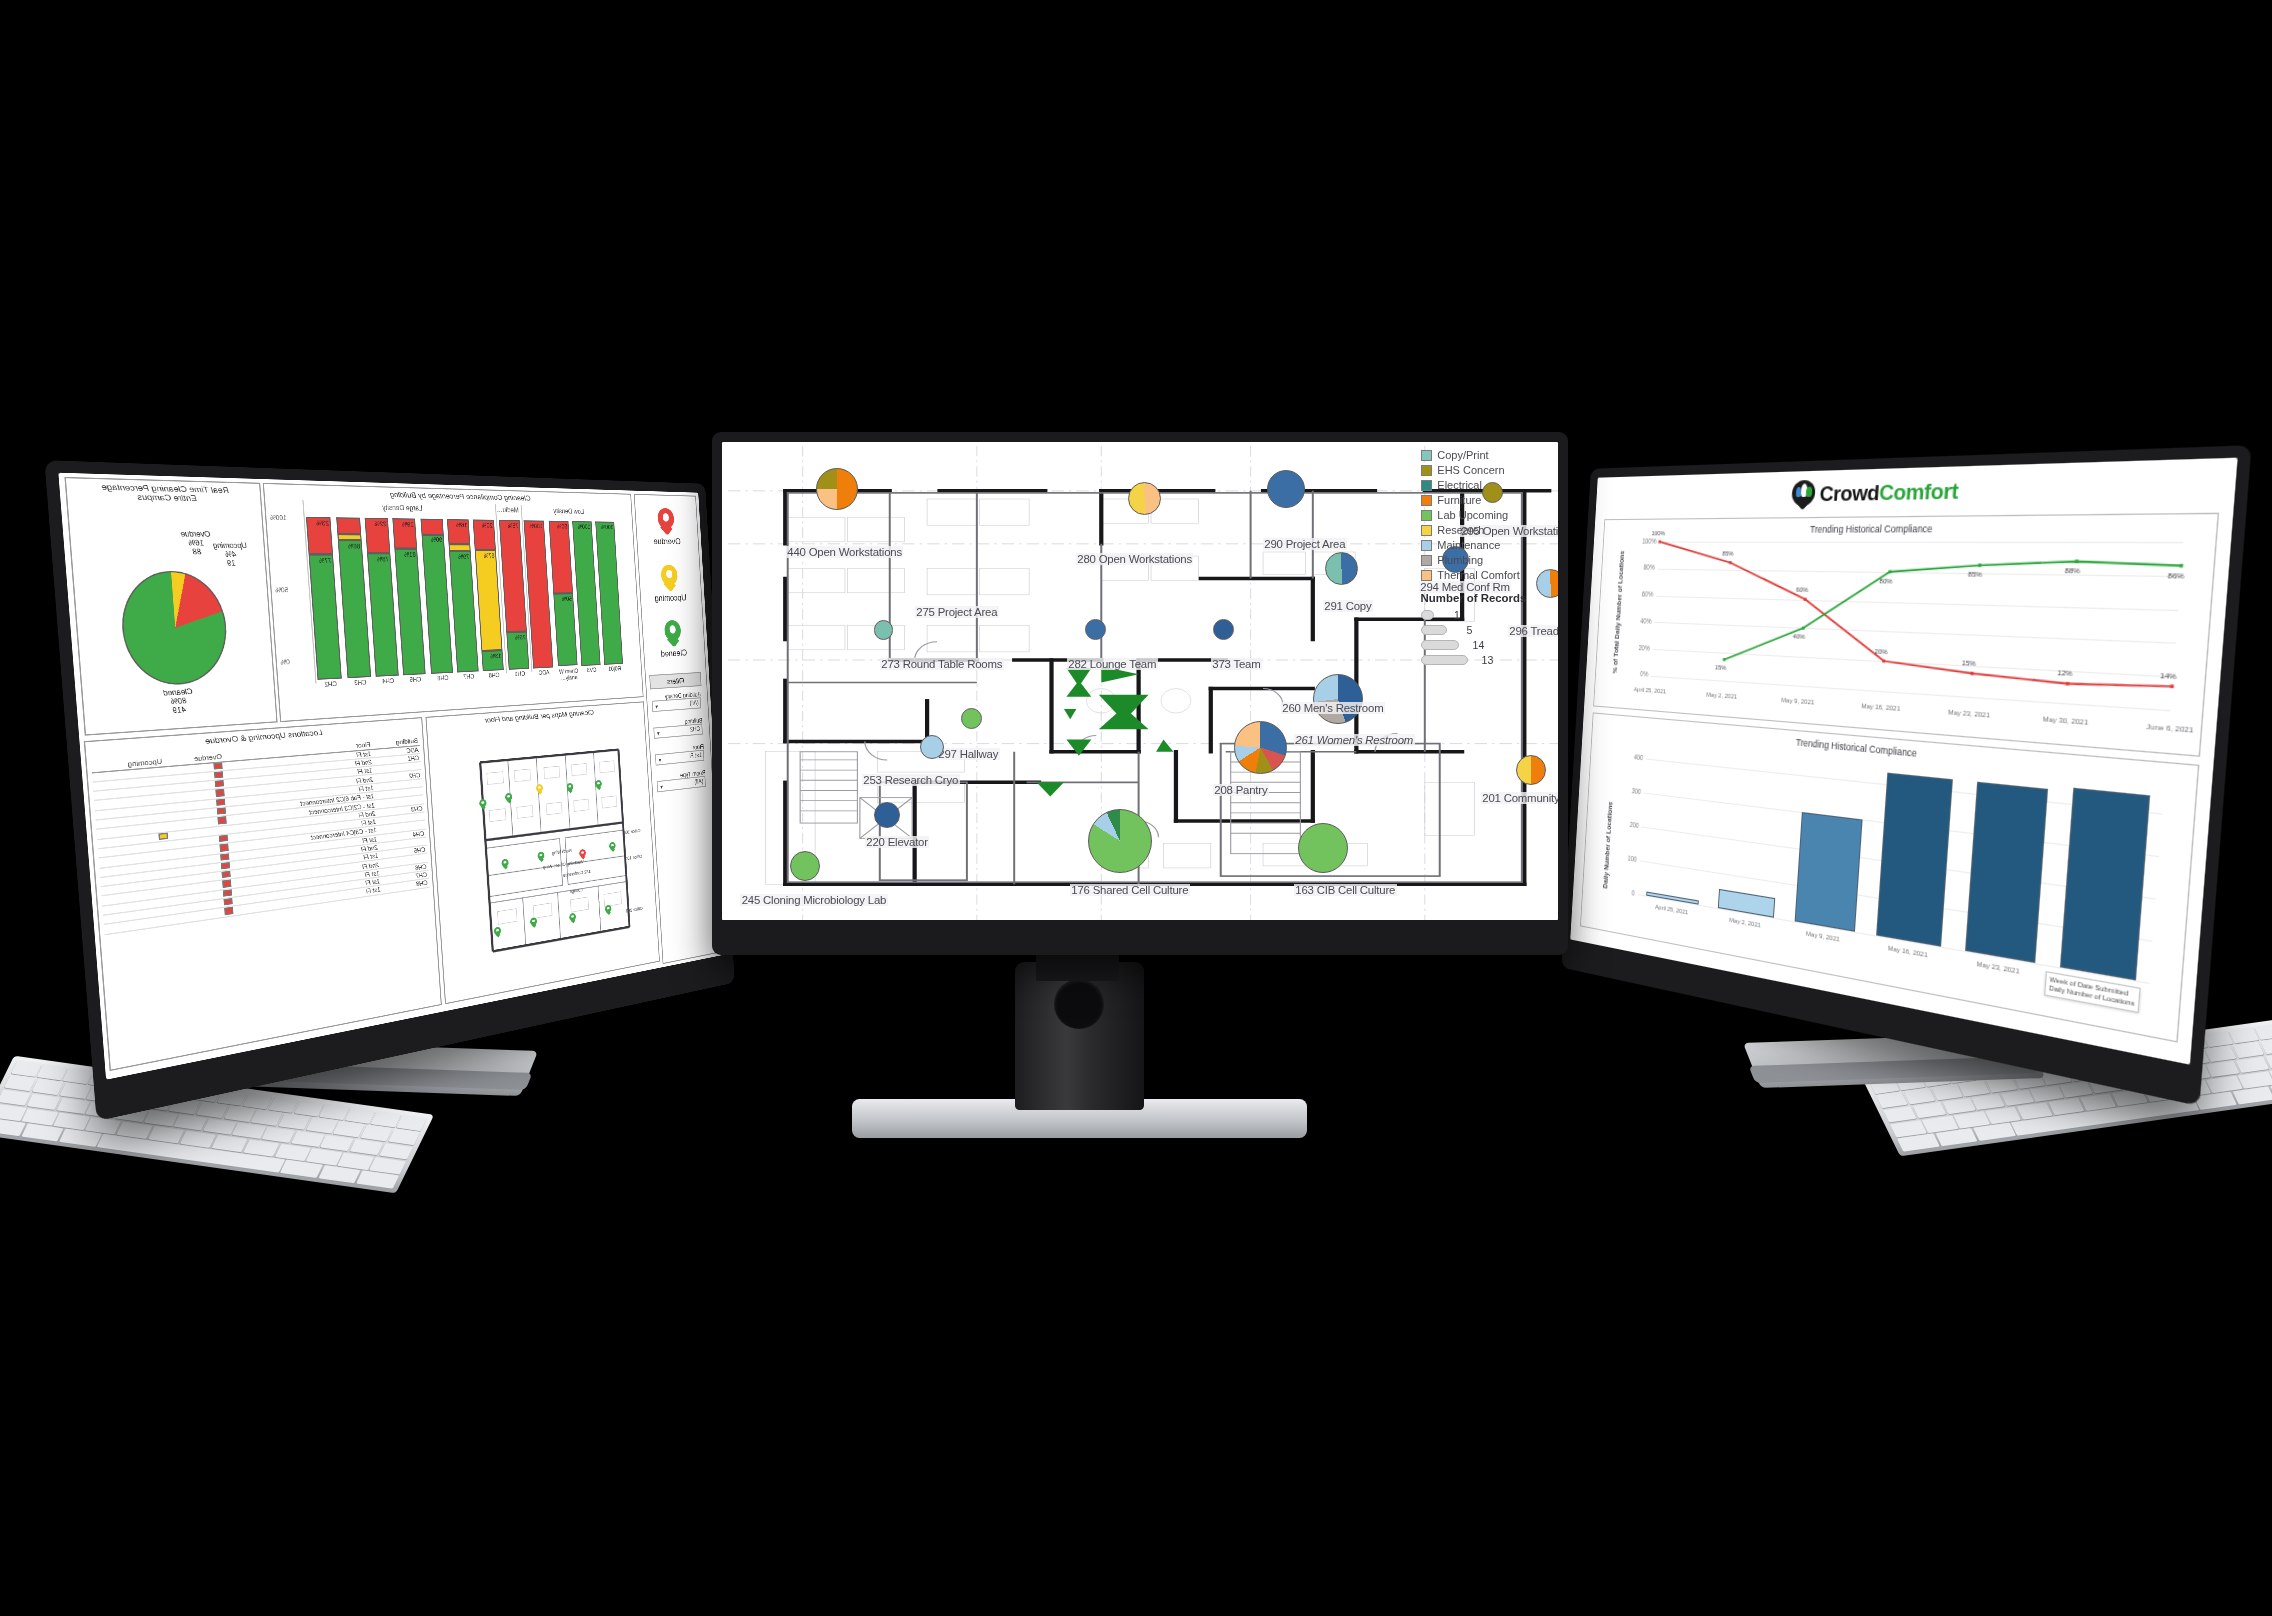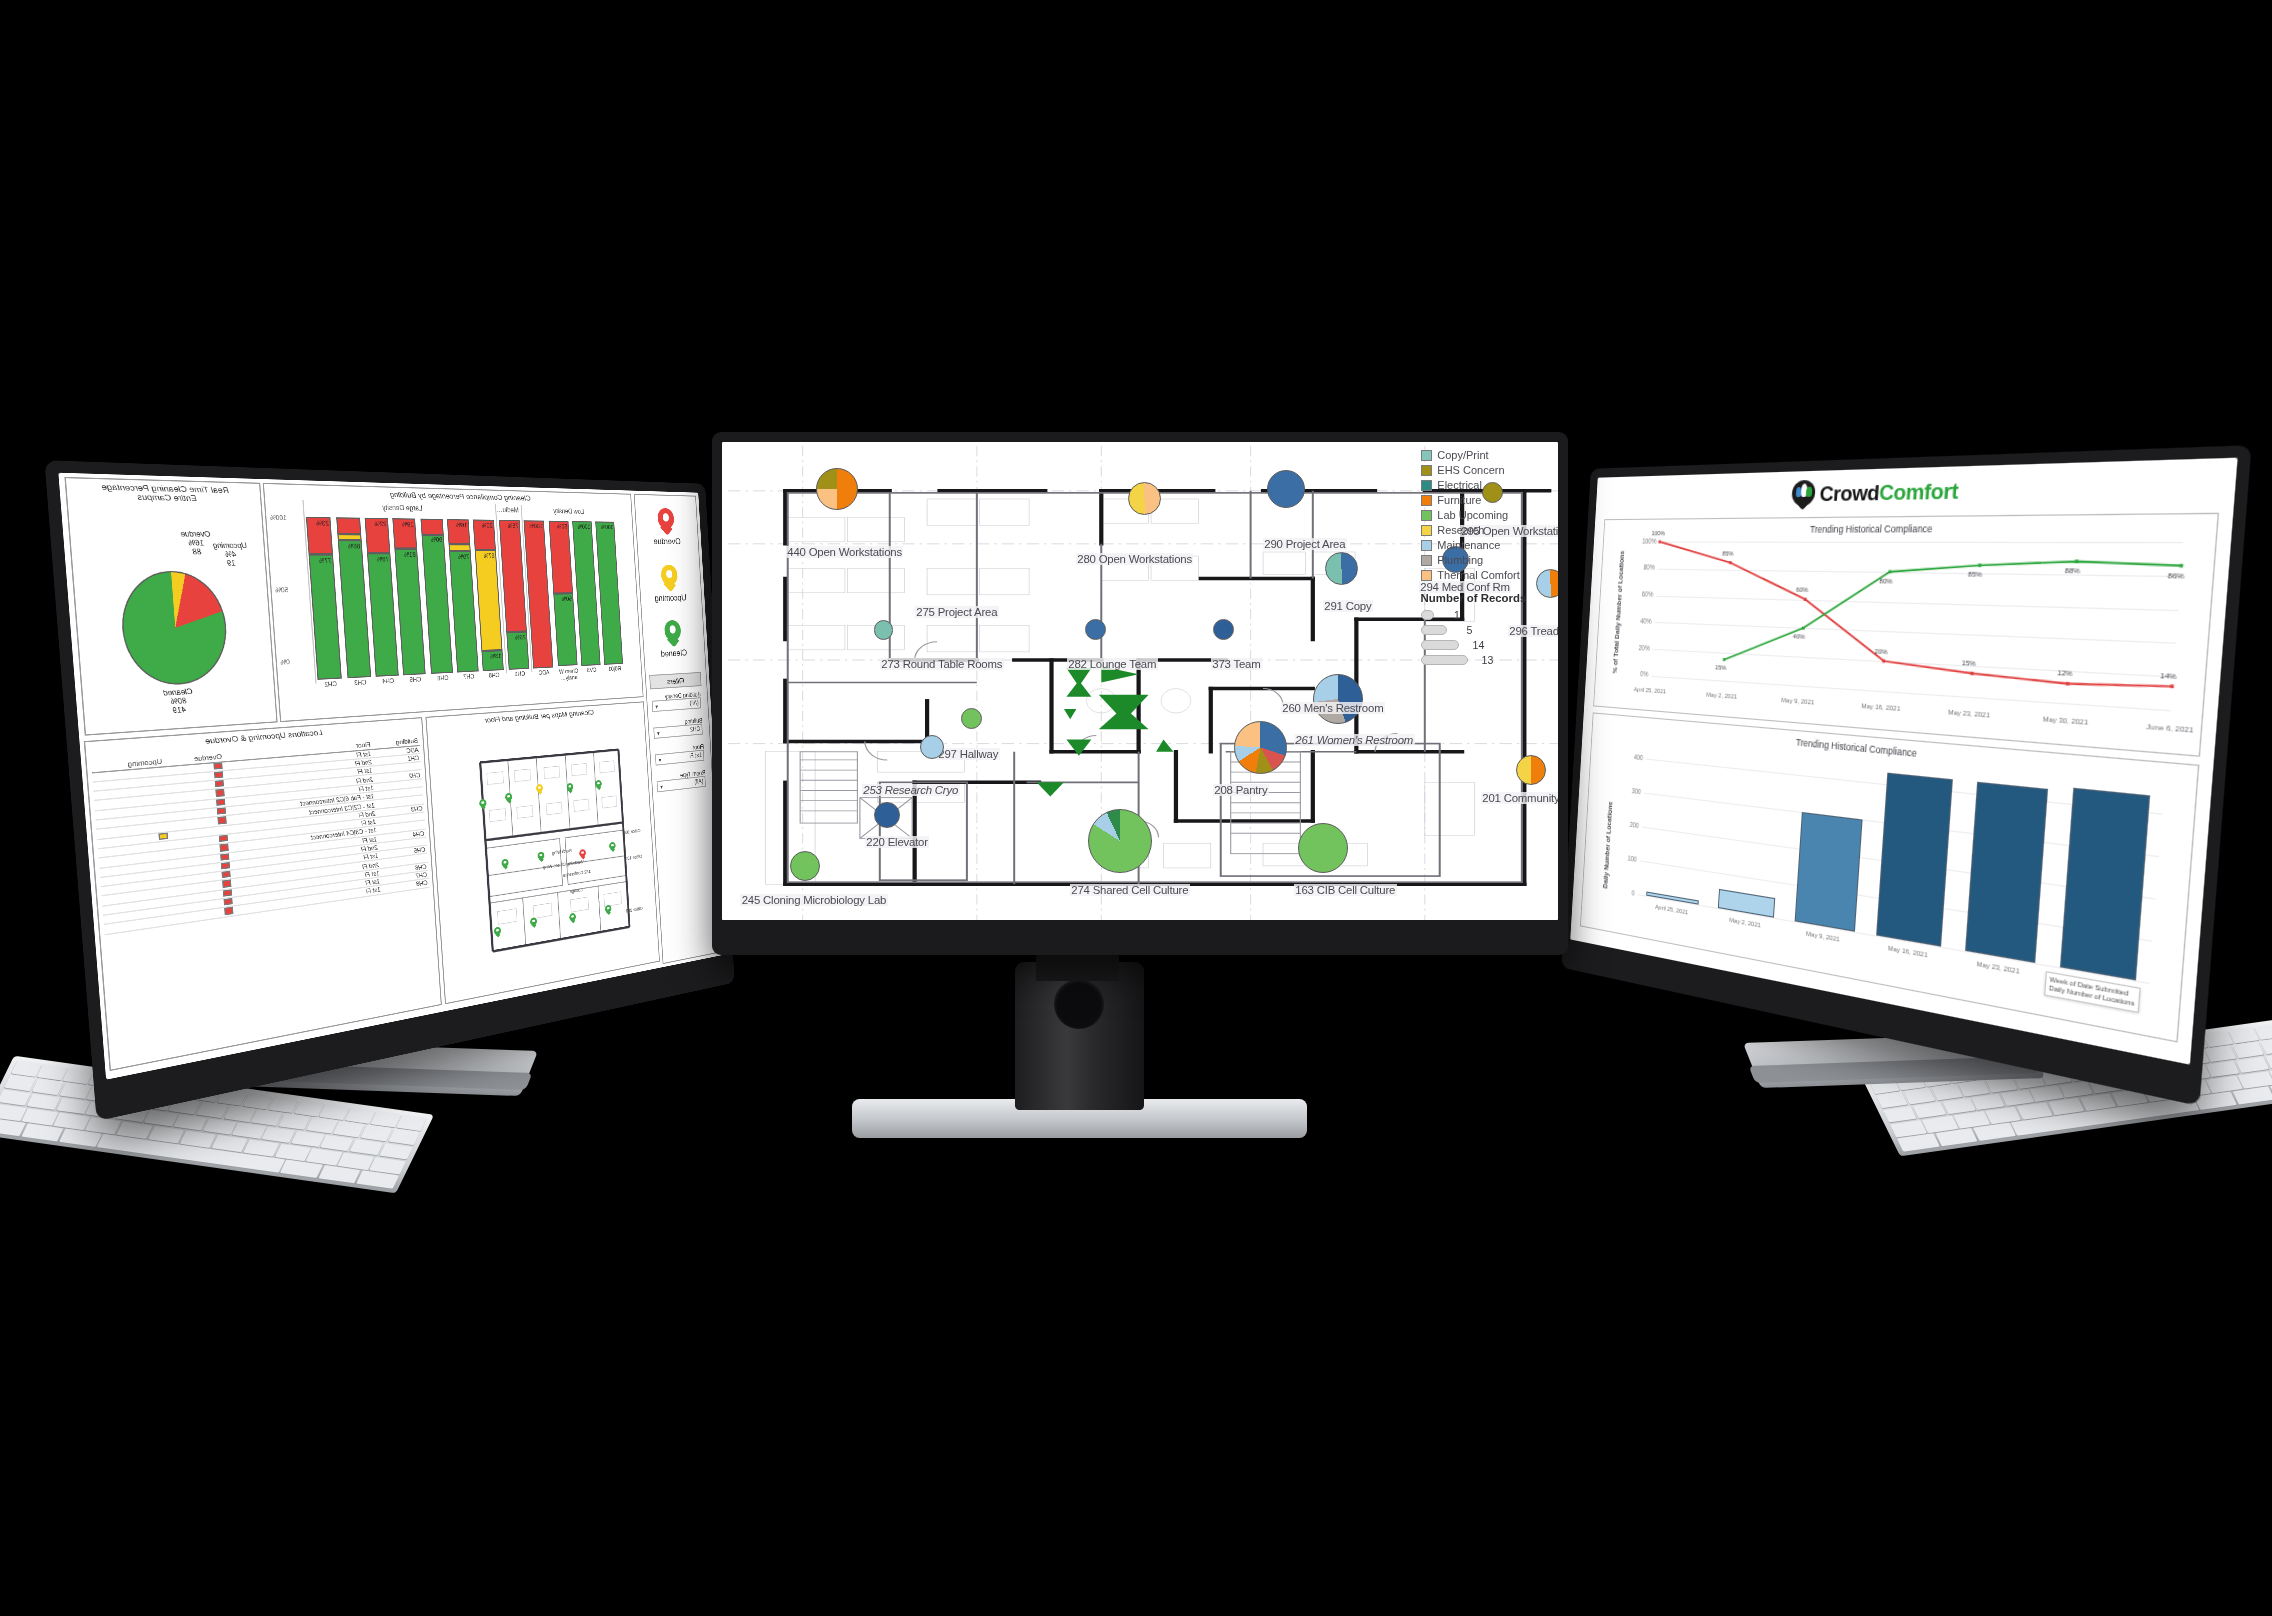--- a/index.html
+++ b/index.html
@@ -1010,31 +1010,31 @@
                 <div class="pie" style="left: 357px; top: 173px; width: 21px; height: 21px; background: conic-gradient(rgb(58, 110, 165) 0deg, rgb(58, 110, 165) 360deg);"></div>
                 <div class="room-label" style="left: 339px; top: 212px;">282 Lounge Team</div>
                 <div class="pie" style="left: 485px; top: 173px; width: 21px; height: 21px; background: conic-gradient(rgb(46, 95, 150) 0deg, rgb(46, 95, 150) 360deg);"></div>
                 <div class="room-label" style="left: 483px; top: 212px;">373 Team</div>
                 <div class="pie" style="left: 233px; top: 262px; width: 21px; height: 21px; background: conic-gradient(rgb(114, 195, 94) 0deg, rgb(114, 195, 94) 360deg);"></div>
                 <div class="room-label" style="left: 209px; top: 302px;">297 Hallway</div>
                 <div class="pie" style="left: 585px; top: 228px; width: 50px; height: 50px; background: conic-gradient(rgb(46, 95, 150) 0deg, rgb(46, 95, 150) 162deg, rgb(176, 168, 162) 162deg, rgb(176, 168, 162) 262.8deg, rgb(168, 207, 232) 262.8deg, rgb(168, 207, 232) 360deg);"></div>
                 <div class="room-label" style="left: 553px; top: 256px;">260 Men's Restroom</div>
                 <div class="room-label" style="left: 566px; top: 288px; font-style: italic;">261 Women's Restroom</div>
                 <div class="pie" style="left: 192px; top: 289px; width: 24px; height: 24px; background: conic-gradient(rgb(168, 207, 232) 0deg, rgb(168, 207, 232) 360deg);"></div>
-                <div class="room-label" style="left: 134px; top: 338px; font-style: italic;">253 Research Cryo</div>
+                <div class="room-label" style="left: 134px; top: 328px;">253 Research Cryo</div>
                 <div class="pie" style="left: 506px; top: 275px; width: 53px; height: 53px; background: conic-gradient(rgb(58, 110, 165) 0deg, rgb(58, 110, 165) 108deg, rgb(217, 83, 79) 108deg, rgb(217, 83, 79) 151.2deg, rgb(161, 144, 24) 151.2deg, rgb(161, 144, 24) 190.8deg, rgb(240, 126, 10) 190.8deg, rgb(240, 126, 10) 237.6deg, rgb(168, 207, 232) 237.6deg, rgb(168, 207, 232) 273.6deg, rgb(250, 193, 131) 273.6deg, rgb(250, 193, 131) 360deg);"></div>
                 <div class="room-label" style="left: 485px; top: 338px;">208 Pantry</div>
                 <div class="pie" style="left: 788px; top: 309px; width: 30px; height: 30px; background: conic-gradient(rgb(240, 126, 10) 0deg, rgb(240, 126, 10) 180deg, rgb(245, 211, 70) 180deg, rgb(245, 211, 70) 360deg);"></div>
                 <div class="room-label" style="left: 753px; top: 346px;">201 Community Space</div>
                 <div class="pie" style="left: 146px; top: 356px; width: 26px; height: 26px; background: conic-gradient(rgb(46, 95, 150) 0deg, rgb(46, 95, 150) 360deg);"></div>
                 <div class="room-label" style="left: 137px; top: 390px;">220 Elevator</div>
                 <div class="pie" style="left: 62px; top: 405px; width: 30px; height: 30px; background: conic-gradient(rgb(114, 195, 94) 0deg, rgb(114, 195, 94) 360deg);"></div>
                 <div class="room-label" style="left: 12.4px; top: 448px;">245 Cloning Microbiology Lab</div>
                 <div class="pie" style="left: 360px; top: 363px; width: 64px; height: 64px; background: conic-gradient(rgb(114, 195, 94) 0deg, rgb(114, 195, 94) 302.4deg, rgb(168, 207, 232) 302.4deg, rgb(168, 207, 232) 334.8deg, rgb(46, 139, 74) 334.8deg, rgb(46, 139, 74) 360deg);"></div>
-                <div class="room-label" style="left: 342px; top: 438px;">274 Shared Cell Culture</div>
+                <div class="room-label" style="left: 342px; top: 438px;">176 Shared Cell Culture</div>
                 <div class="pie" style="left: 570px; top: 377px; width: 50px; height: 50px; background: conic-gradient(rgb(114, 195, 94) 0deg, rgb(114, 195, 94) 360deg);"></div>
                 <div class="room-label" style="left: 566px; top: 438px;">163 CIB Cell Culture</div>
               </div>
 
             <div class="legend-box">
               <div id="legend-items">
                   <div class="legend-row">
                     <span class="legend-sw" style="background: rgb(134, 197, 187);"></span>
                     <span class="legend-txt">Copy/Print</span>
                   </div>

